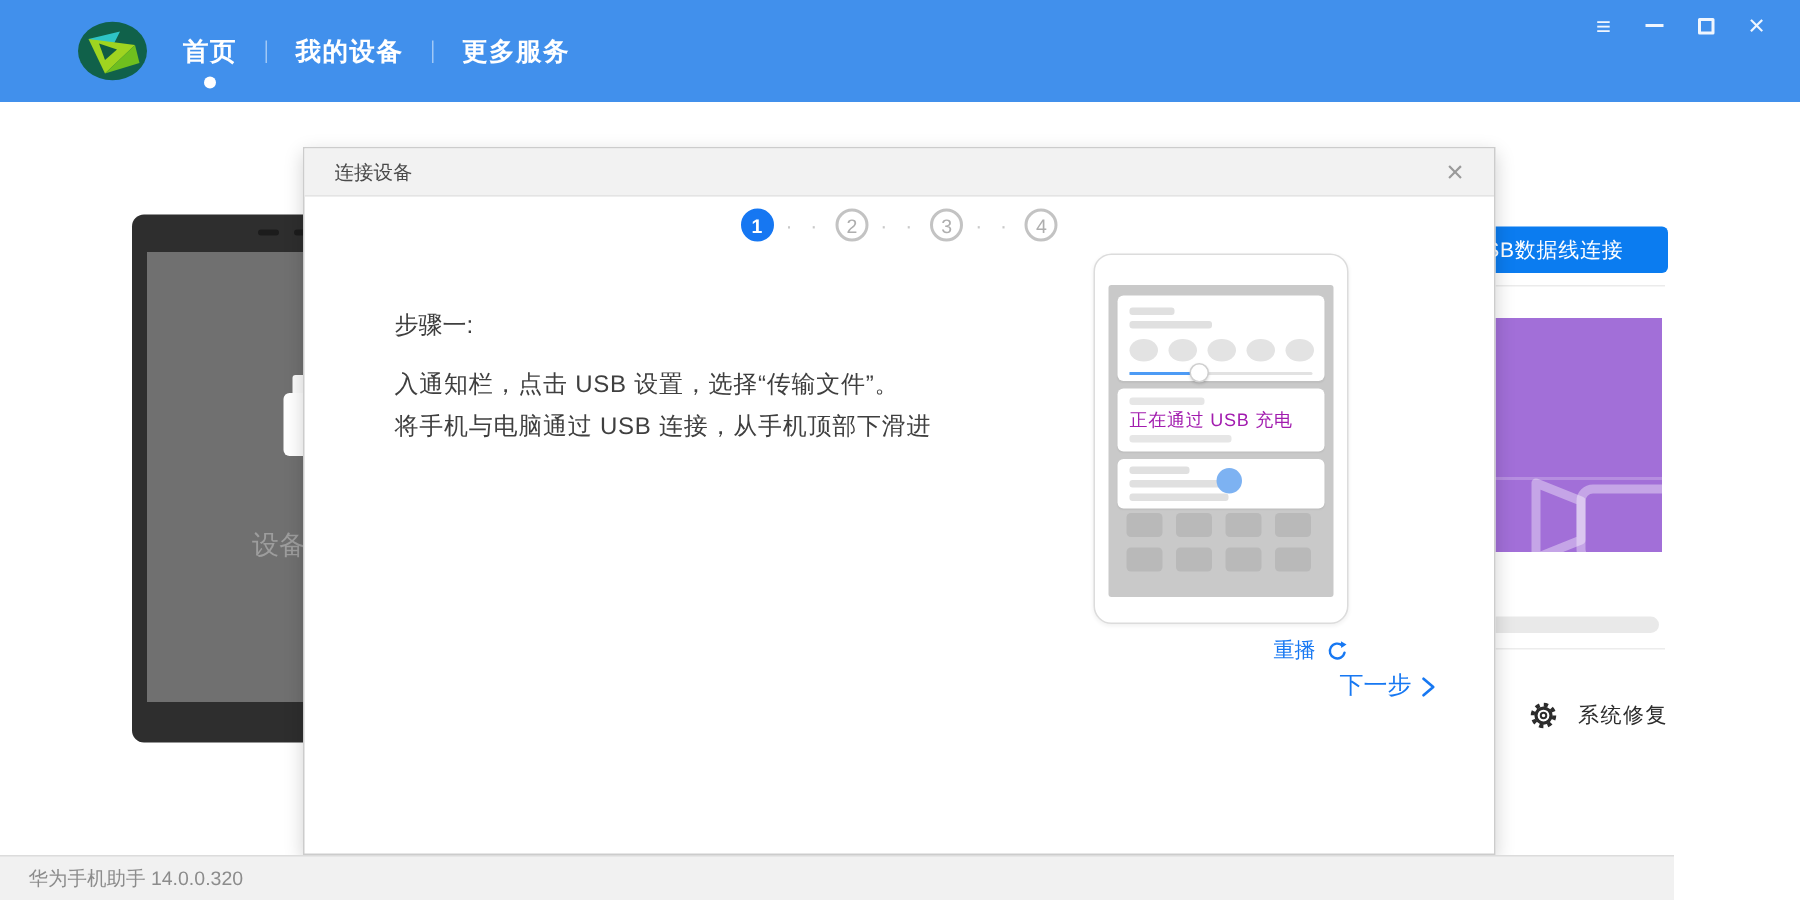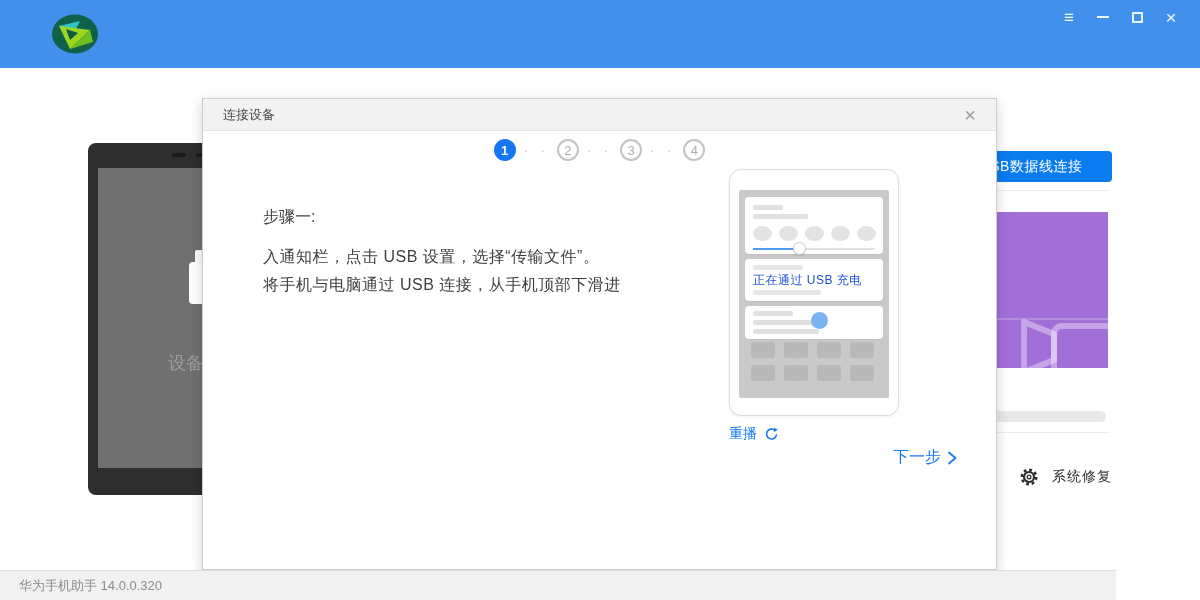--- a/index.html
+++ b/index.html
@@ -65,25 +65,25 @@
   .card1 { top:7px; height:57px; }
   .card2 { top:69px; height:42px; }
   .card3 { top:116px; height:33px; }
   .sk-bar { position:absolute; height:5px; border-radius:2px; background:#E0E0E0; }
   .qs-row { position:absolute; left:8px; top:29px; display:flex; gap:7px; }
   .qs-dot { width:19px; height:15px; border-radius:50%; background:#E3E3E3; }
   .slider-track { position:absolute; left:8px; top:51px; width:122px; height:2px; background:#E2E2E2; border-radius:1px; }
   .slider-fill { position:absolute; left:0; top:0; width:45px; height:2px; background:#4D9BF5; }
   .slider-thumb { position:absolute; left:40px; top:-6px; width:13px; height:13px; border-radius:50%; background:#ffffff;
     border:1px solid #cfcfcf; box-shadow:0 1px 2px rgba(0,0,0,.15); }
-  .charging-text { position:absolute; left:8px; top:13px; font-size:12px; color:#1d4ed8; white-space:nowrap; letter-spacing:.5px; }
+  .charging-text { position:absolute; left:8px; top:13px; font-size:12px; color:#a21caf; white-space:nowrap; letter-spacing:.5px; }
   .toggle-dot { position:absolute; left:66px; top:6px; width:17px; height:17px; border-radius:50%; background:#7DB2F2; }
   .app-grid { position:absolute; left:12px; top:152px; display:grid; grid-template-columns:repeat(4,24px); grid-auto-rows:16px; column-gap:9px; row-gap:7px; }
   .app-sq { width:24px; height:16px; border-radius:3px; background:#B9B9B9; }
-  .replay-link { position:absolute; left:526px; top:326px; width:170px; display:flex; align-items:center; justify-content:flex-start; gap:7px;
+  .replay-link { position:absolute; left:526px; top:326px; width:170px; display:flex; align-items:center; justify-content:flex-end; gap:7px;
     color:#1778F2; font-size:14px; cursor:pointer; }
   .next-link { position:absolute; right:38px; top:348px; display:flex; align-items:center; gap:5px; color:#1778F2; font-size:16px; cursor:pointer; }
   
   .gear-svg { display:block; }
   
   .statusbar { position:absolute; left:0; top:570px; width:1116px; height:30px; background:#F1F1F1; border-top:1px solid #dcdcdc; }
   .status-text { position:absolute; left:19px; top:0; line-height:29px; font-size:13px; color:#8C8C8C; }
 </style>
 </head>
 <body>
@@ -91,20 +91,34 @@
 <div id="app">
 
   <div class="topbar">
     <svg class="logo" viewBox="0 0 50 50">
       <ellipse cx="25" cy="25" rx="23" ry="19.5" fill="#10614A"></ellipse>
       <polygon points="9,17 30,12 23,26" fill="#2EC4C6"></polygon>
       <polygon points="9,17 40,21 20,40" fill="#9FD420"></polygon>
       <polygon points="20,40 40,21 43,33" fill="#6FBF1E"></polygon>
       <polygon points="16,20 28,24 20,31" fill="#0E5B44"></polygon>
     </svg>
+    <div class="nav">
+      <div class="nav-item">
+        <span class="lbl">首页</span>
+        <div class="active-dot"></div>
+      </div>
+      <div class="nav-sep"></div>
+      <div class="nav-item">
+        <span class="lbl">我的设备</span>
+      </div>
+      <div class="nav-sep"></div>
+      <div class="nav-item">
+        <span class="lbl">更多服务</span>
+      </div>
+    </div>
     <div class="win-controls">
       <div class="win-btn">
         <span class="glyph-menu">≡</span>
       </div>
       <div class="win-btn">
         <span class="min-bar"></span>
       </div>
       <div class="win-btn">
         <span class="max-box"></span>
       </div>

